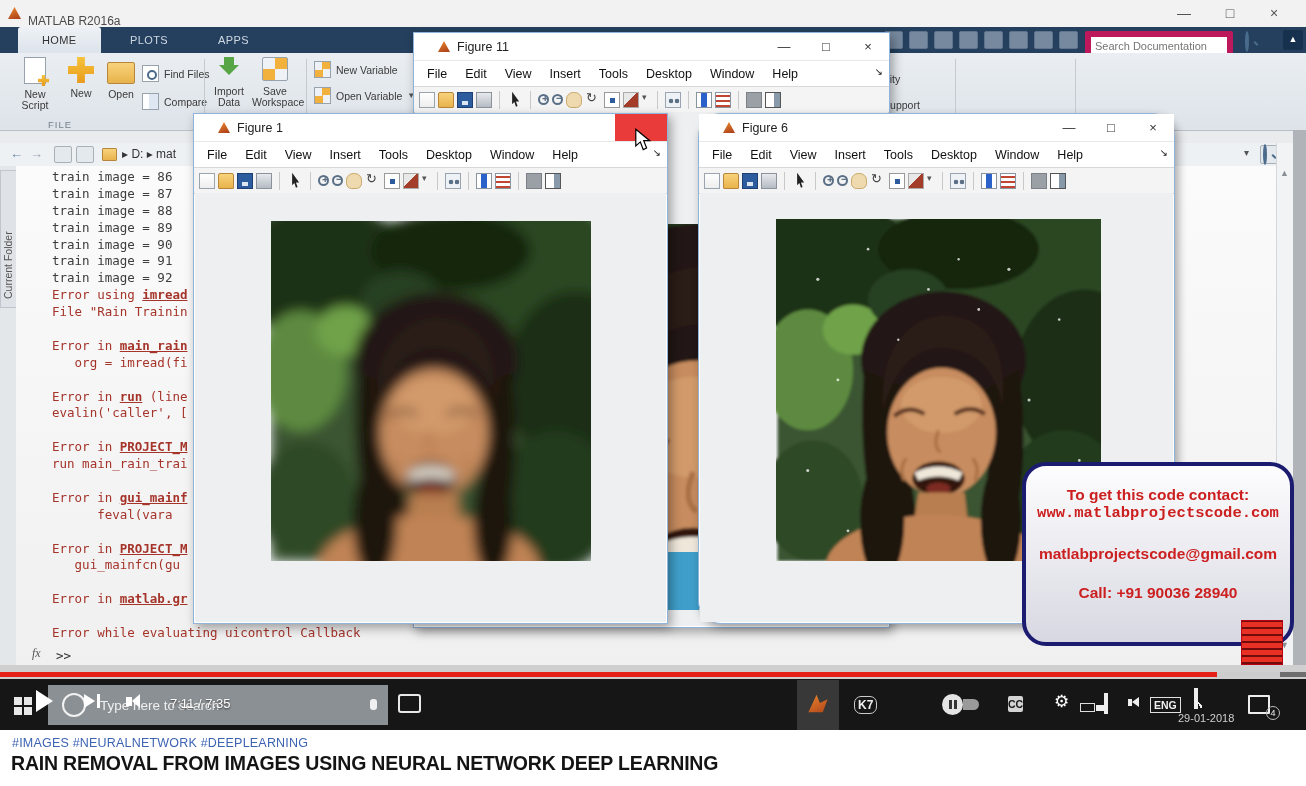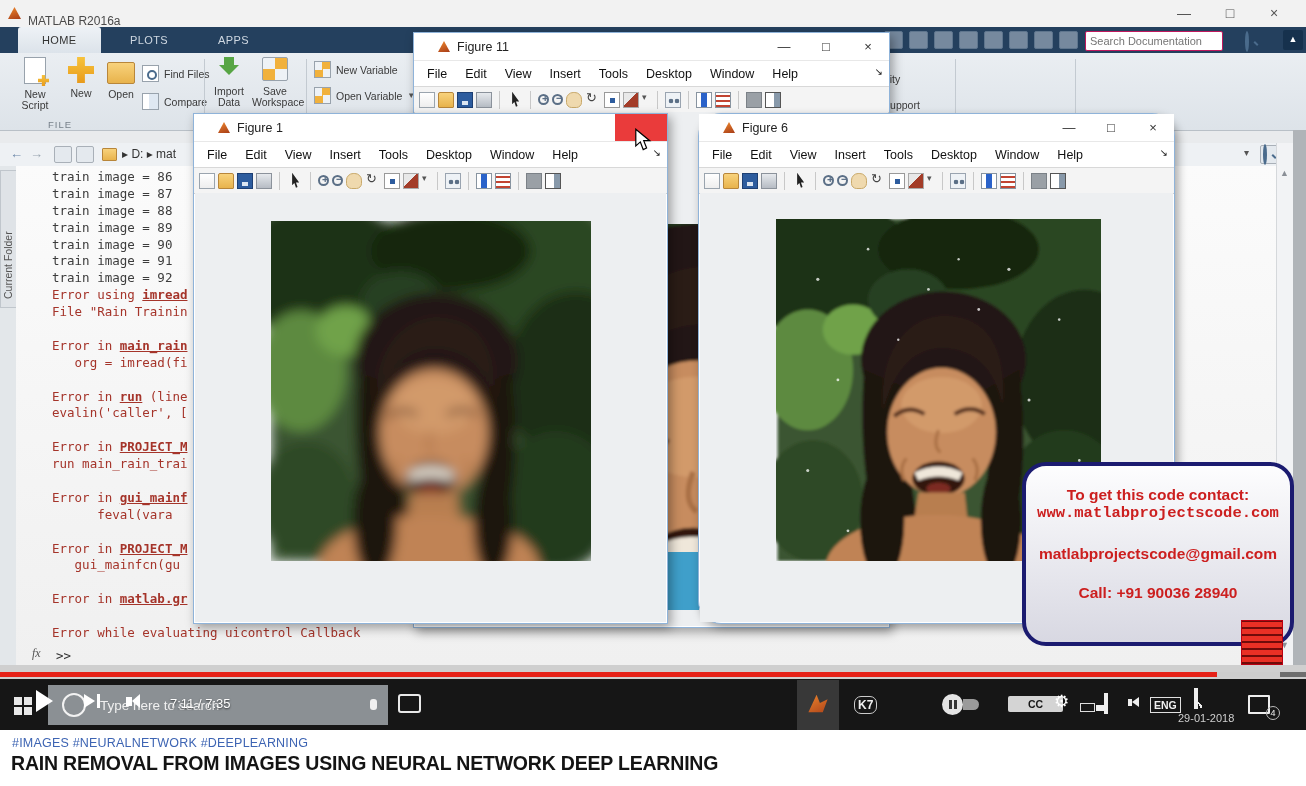--- a/index.html
+++ b/index.html
@@ -11,21 +11,21 @@
   #ml-titlebar{left:0;top:0;width:1306px;height:27px;background:#f2f2f2;}
   .ml-logo{width:13px;height:12px;background:linear-gradient(160deg,#f08a2e,#a83d18);
            clip-path:polygon(50% 0,100% 100%,0 100%);}
   #ml-title{left:28px;top:14px;font-size:12px;color:#4a4a4a;}
   .winbtn{width:36px;height:22px;text-align:center;line-height:22px;font-size:14px;color:#555;}
   #ml-toolstrip{left:0;top:27px;width:1306px;height:26px;background:#24405e;}
   .ml-tab{position:absolute;top:0;height:26px;line-height:26px;padding:0 24px;font-size:11px;color:#cfd8e2;letter-spacing:.4px;}
   .ml-tab.active{background:linear-gradient(#eef2f6,#dce3ea);color:#333;border-radius:3px 3px 0 0;}
   #qbar{left:884px;top:31px;display:flex;gap:6px;}
   .qicon{width:17px;height:16px;background:#b9c6d4;opacity:.55;border-radius:2px;border:1px solid #8fa2b5;}
-  #searchdoc{left:1085px;top:31px;width:128px;height:18px;border:1px solid #be185d;border-radius:2px;
+  #searchdoc{left:1085px;top:31px;width:128px;height:18px;border:6px solid #be185d;border-radius:2px;
              font-size:11px;padding:0 4px;color:#555;background:#fff;font-family:"Liberation Sans",sans-serif;}
   .mag{width:9px;height:9px;border:2px solid #4a6b8c;border-radius:50%;position:relative;}
   .mag::after{content:"";position:absolute;width:2px;height:5px;background:#4a6b8c;left:8px;top:8px;transform:rotate(-45deg);}
   #pinbox{left:1283px;top:30px;width:20px;height:20px;background:#16314d;border-radius:2px;color:#fff;
           text-align:center;line-height:18px;font-size:9px;}
   #ml-ribbon{left:0;top:53px;width:1306px;height:77px;background:linear-gradient(#eaeef2,#dde3e9);border-bottom:1px solid #b9c0c7;}
   .rb-big{position:absolute;top:4px;width:46px;text-align:center;font-size:10.5px;color:#3a3a3a;line-height:11.5px;}
   .rb-ic{display:inline-block;margin-bottom:2px;}
   .rb-newscript{width:20px;height:25px;background:#fff;border:1px solid #98a2ac;position:relative;}
   .rb-newscript::after{content:"";position:absolute;right:-4px;bottom:-3px;width:11px;height:11px;
@@ -146,21 +146,21 @@
   #matlab-cell{left:797px;top:680px;width:42px;height:50px;background:#383838;}
   .ico-matlab{width:24px;height:22px;background:linear-gradient(150deg,#f08a2e,#a83d18);
      clip-path:polygon(10% 88%,44% 8%,58% 46%,90% 28%,70% 88%);}
   .ico-k7{font-size:12px;font-weight:bold;color:#eee;border:1.5px solid #ccc;padding:1px 3px;}
   .ico-adobe{width:19px;height:19px;background:#c5261c;position:relative;}
   .ico-adobe::after{content:"";position:absolute;inset:3px 5px;background:#fff;
      clip-path:polygon(50% 0,100% 100%,72% 100%,50% 45%,28% 100%,0 100%);}
   .autoplay-pill{width:16px;height:11px;background:#9a9a9a;border-radius:0 6px 6px 0;}
   .autoplay-circle{width:21px;height:21px;border-radius:50%;background:#e4e4e4;display:flex;align-items:center;justify-content:center;gap:2px;}
   .autoplay-circle i{width:3px;height:9px;background:#333;}
-  .ytcc{background:#d4d4d4;color:#161616;font-weight:bold;font-size:10.5px;padding:2px 20px;border-radius:2px;}
+  .ytcc{background:#d4d4d4;color:#161616;font-weight:bold;font-size:10.5px;padding:2px 0;border-radius:2px;}
   .gear{color:#fff;font-size:17px;}
   .battery{width:13px;height:7px;border:1px solid #ddd;margin-top:5px;}
   .miniplayer{width:21px;height:15px;border:2px solid #eee;position:relative;}
   .miniplayer::after{content:"";position:absolute;right:1px;bottom:1px;width:9px;height:6px;background:#eee;}
   .spk{width:0;height:0;border-right:7px solid #eee;border-top:5px solid transparent;border-bottom:5px solid transparent;}
   .spkbox{width:4px;height:7px;background:#eee;}
   .eng{color:#f0f0f0;font-size:10.5px;font-weight:bold;border:1px solid #e0e0e0;padding:1px 3px;}
   .cast{width:26px;height:17px;border:2px solid #eee;position:relative;}
   .cast::after{content:"";position:absolute;left:-1px;bottom:-1px;width:8px;height:8px;
      background:radial-gradient(circle at 0 100%,#eee 0 3px,transparent 3px 5px,#eee 5px 7px,transparent 7px);}

